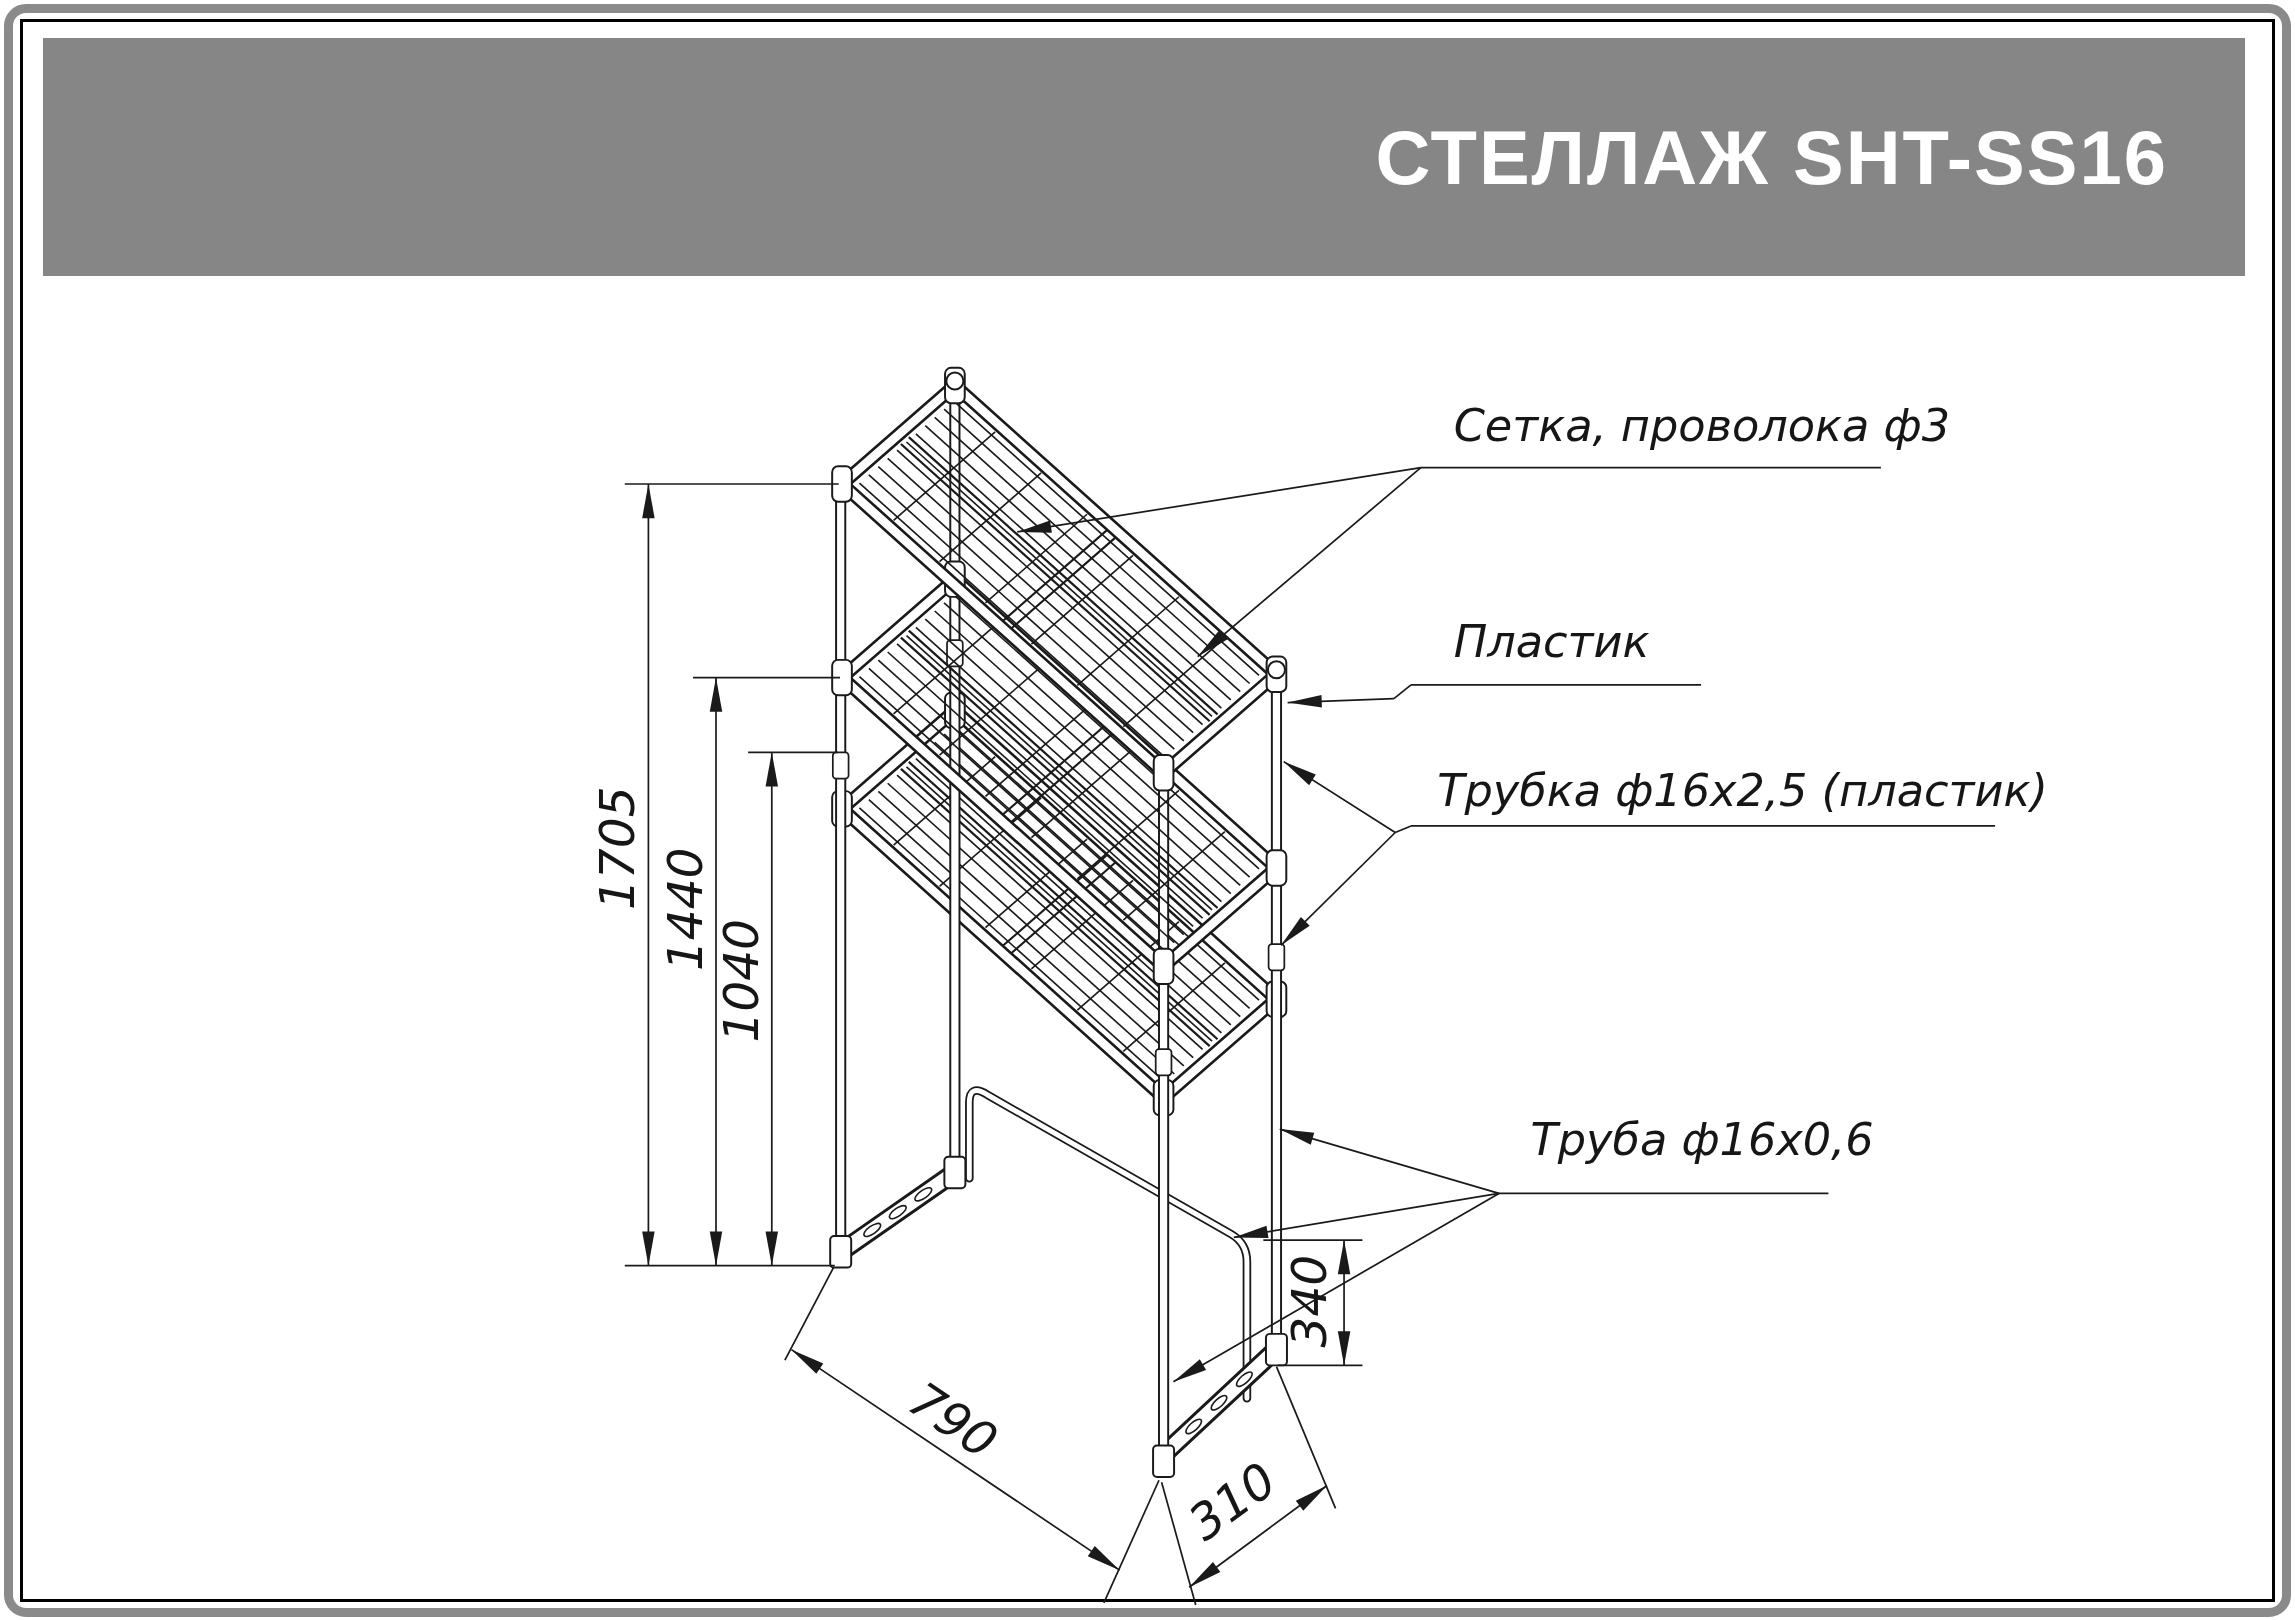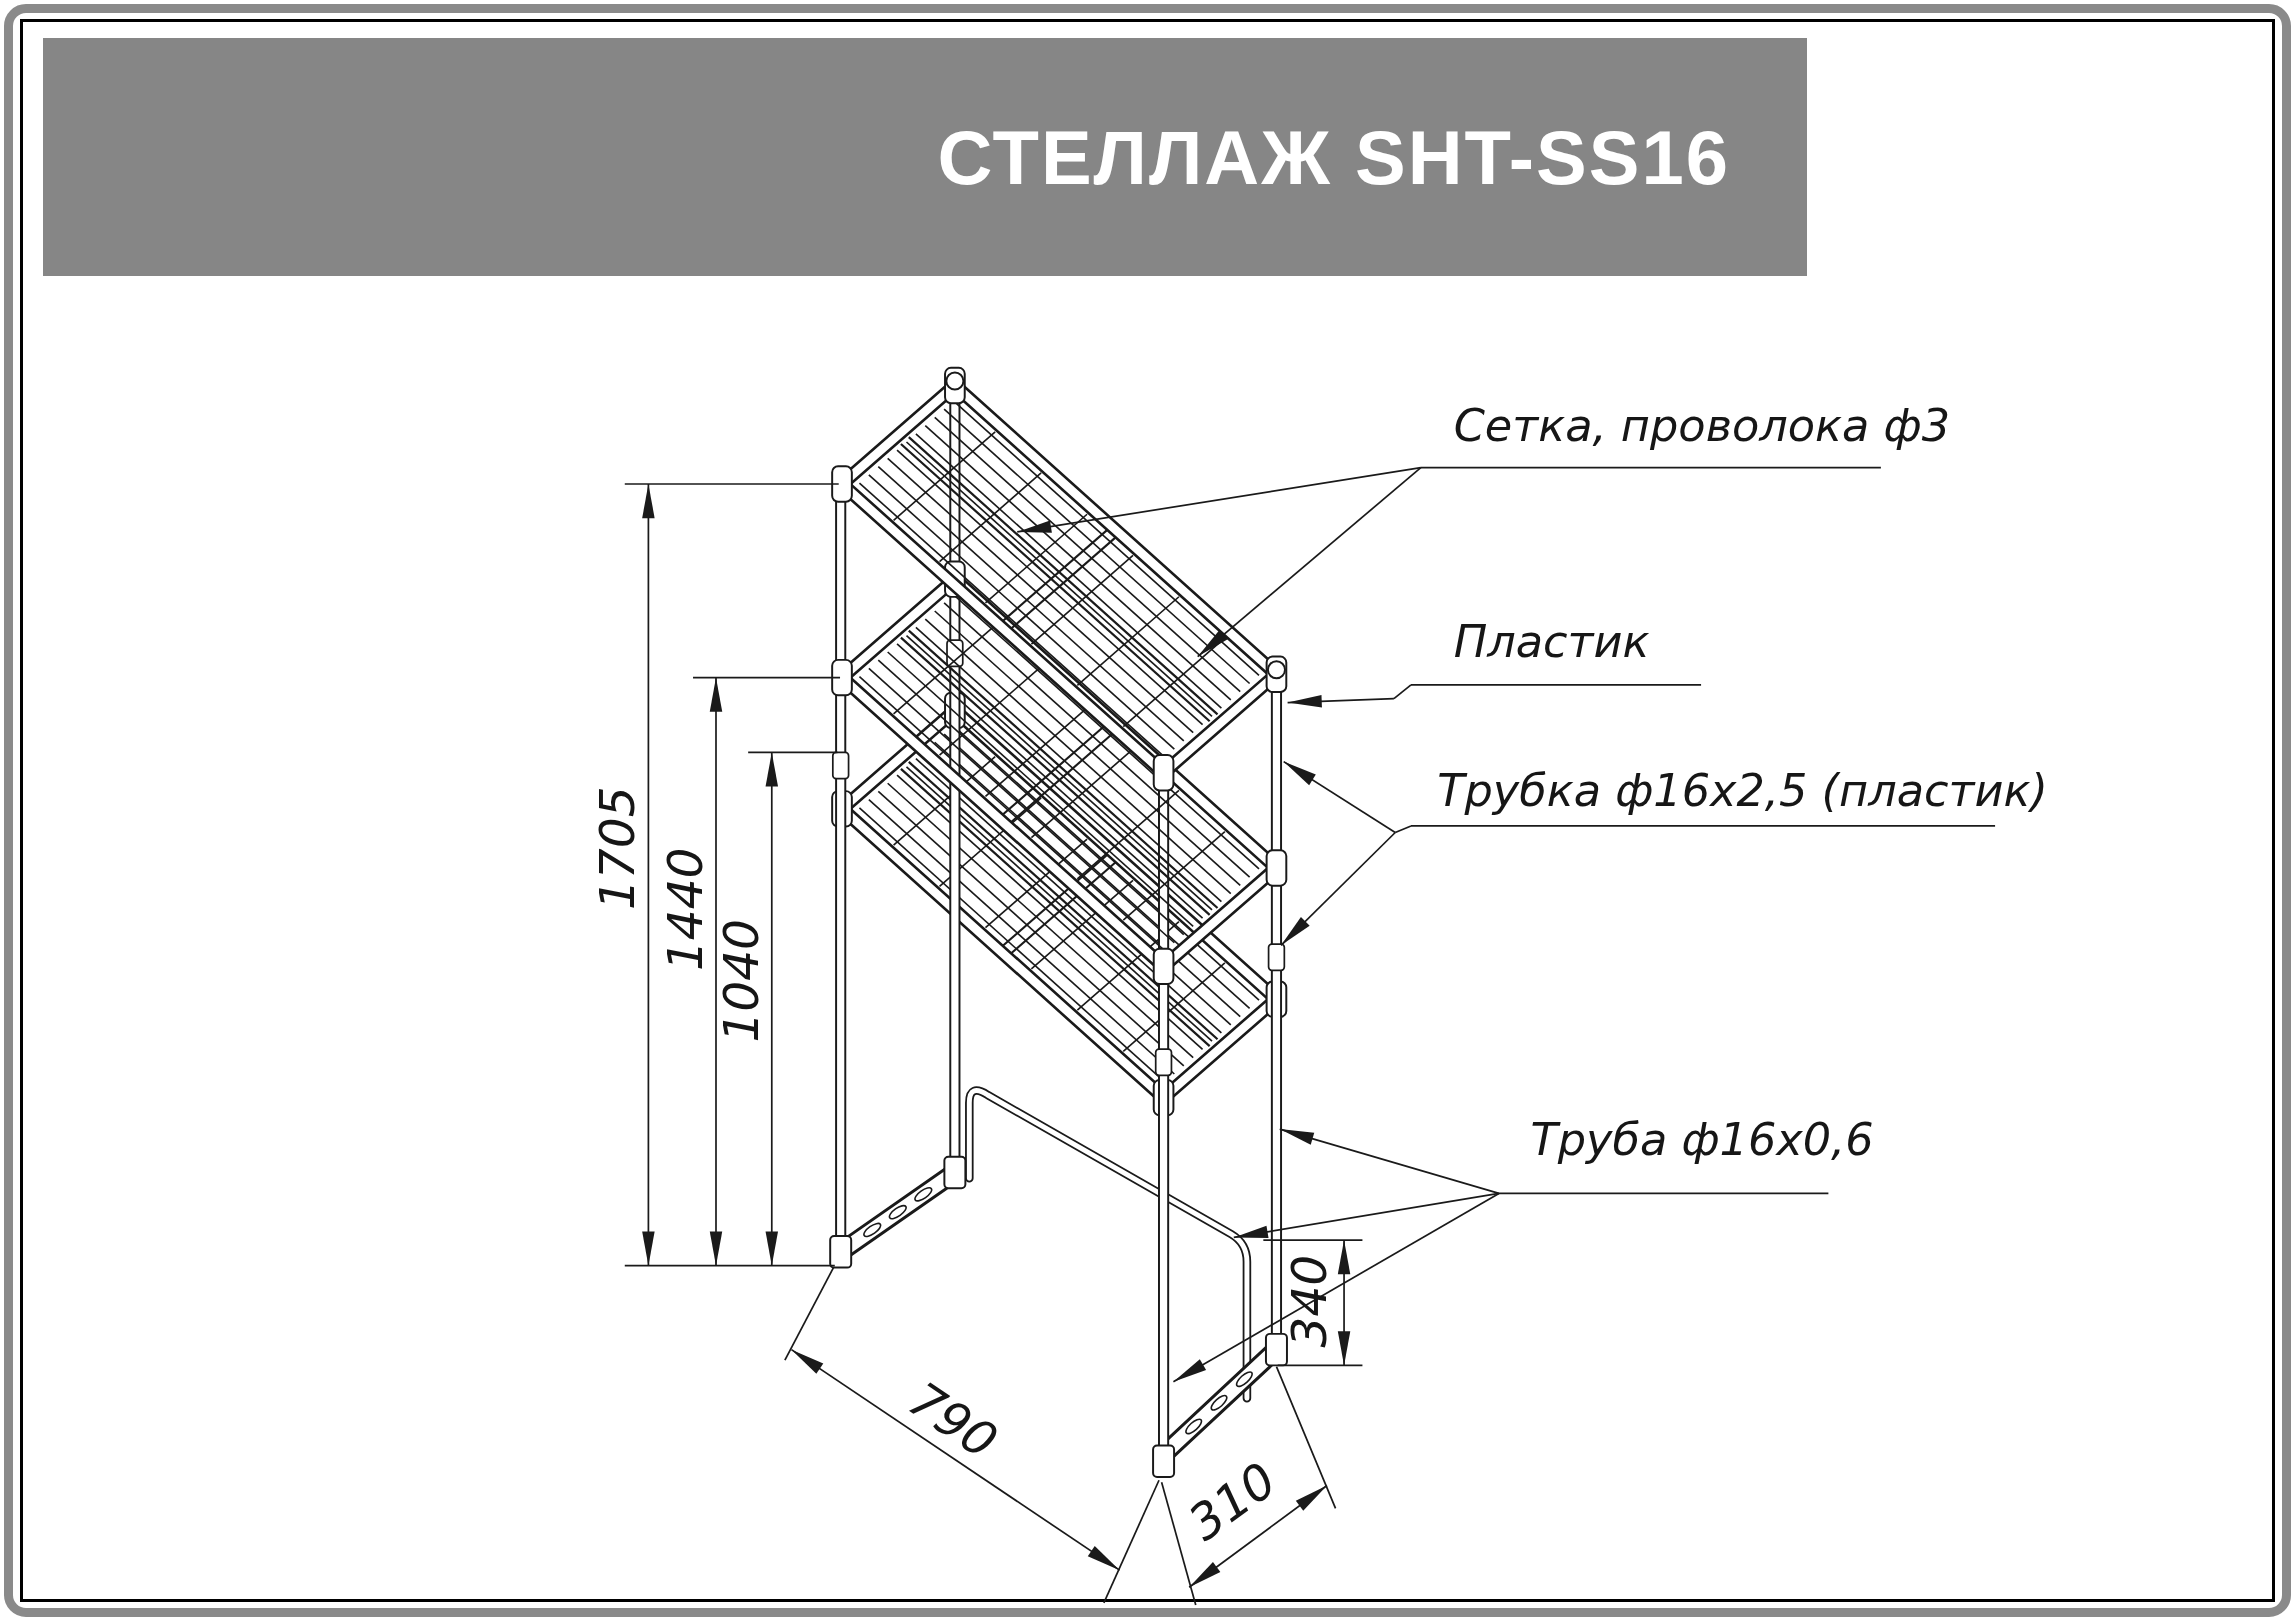--- a/index.html
+++ b/index.html
@@ -2,21 +2,21 @@
 <html style="font-size:10.5px"><head>
 <meta charset="utf-8">
 <style>
   html,body{margin:0;padding:0;background:#fff;}
   .canvas{position:relative;width:2295px;height:1621px;background:#fff;overflow:hidden;
           font-family:"DejaVu Sans",sans-serif;}
   .frame-outer{position:absolute;left:3.9px;top:3.9px;right:3.9px;bottom:3.9px;
                border:9.2px solid #8a8a8a;border-radius:22px;}
   .frame-inner{position:absolute;left:20.3px;top:19px;right:19.7px;bottom:19px;
                border:3.3px solid #000;}
-  .banner{position:absolute;left:43px;top:38px;width:1764px;height:238px;background:#868686;
+  .banner{position:absolute;left:43px;top:38px;width:2202px;height:238px;background:#868686;
           display:flex;align-items:center;justify-content:flex-end;padding-right:77px;
           box-sizing:border-box;}
   .banner .title{font-family:"Liberation Sans","DejaVu Sans",sans-serif;font-weight:bold;
           font-size:76px;color:#ffffff;letter-spacing:2px;white-space:nowrap;}
   svg.draw{position:absolute;left:0;top:0;width:2295px;height:1621px;}
   text.ann{font-family:"DejaVu Sans",sans-serif;font-style:italic;font-size:68px;fill:#161616;}
   text.dim{font-family:"DejaVu Sans",sans-serif;font-style:italic;font-size:74px;fill:#161616;
            text-anchor:middle;}
 </style>
 </head>

